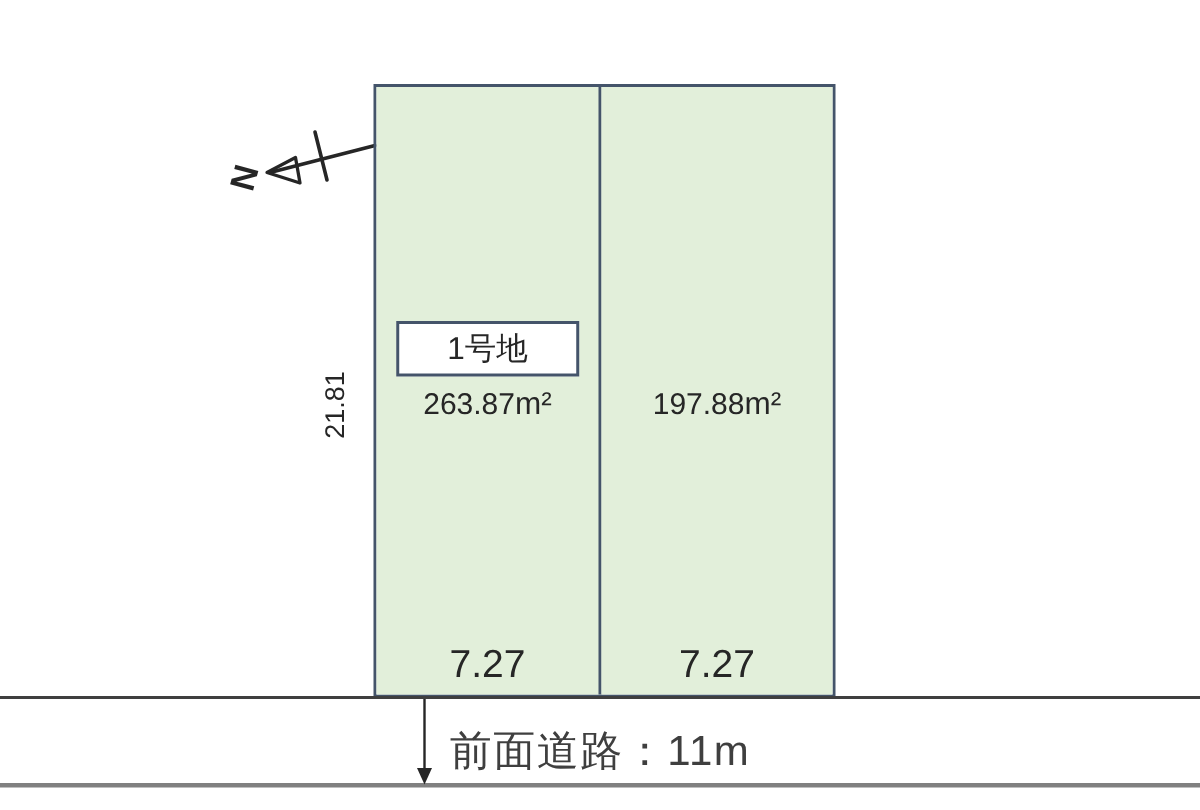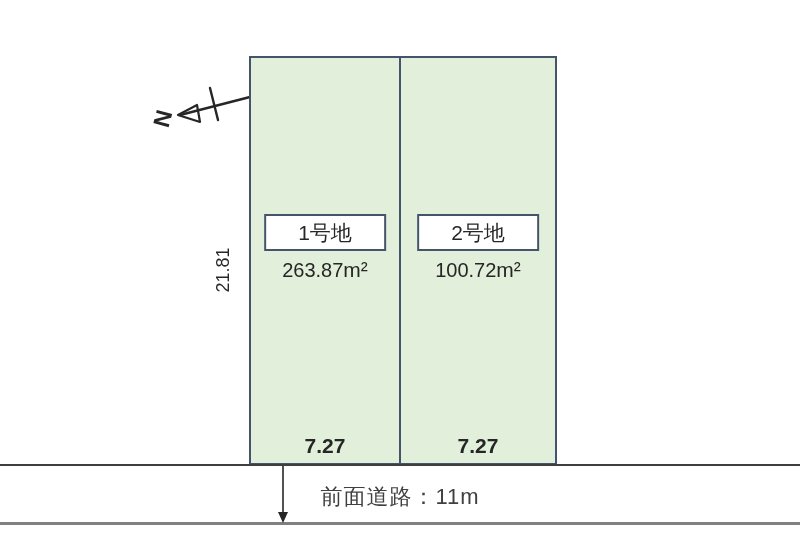--- a/index.html
+++ b/index.html
@@ -26,33 +26,33 @@
     position:absolute;top:156px;left:50%;transform:translateX(-50%);
     background:#fff;border:2px solid var(--label-box-border);
     padding:3px 32px;font-size:21px;white-space:nowrap;line-height:1.3;
   }
   .lot-area{
     position:absolute;top:200px;left:0;right:0;text-align:center;
     font-size:20px;white-space:nowrap;
   }
   .lot-area .unit{font-size:21px;}
   .lot-frontage{
-    position:absolute;bottom:5px;left:0;right:0;text-align:center;font-size:21px;font-weight:bold;
+    position:absolute;bottom:5px;left:0;right:0;text-align:center;font-size:26px;
   }
   
   .depth-label{
     position:absolute;left:196px;top:260px;width:54px;height:20px;
     text-align:center;font-size:18px;transform:rotate(-90deg);white-space:nowrap;
   }
   
   .road-top-line{position:absolute;left:0;top:464px;width:800px;height:2px;background:var(--road-line-dark);}
   .road-bottom-line{position:absolute;left:0;top:522px;width:800px;height:3px;background:var(--road-line-gray);}
   .road-label{
     position:absolute;left:0;top:482px;width:800px;text-align:center;
-    font-size:22px;color:var(--road-line-dark);letter-spacing:1px;
+    font-size:28px;color:var(--road-line-dark);letter-spacing:1px;
   }
   .road-arrow{position:absolute;left:276px;top:466px;}
   .north-arrow{position:absolute;left:148px;top:72px;}
   svg text{font-family:"Liberation Sans","DejaVu Sans",sans-serif;}
 </style>
 </head>
 <body>
 
 <div class="canvas">
 
@@ -69,25 +69,22 @@
     <div class="lot first">
       <div class="lot-name-box">
         <span>1号地</span>
       </div>
       <div class="lot-area">
         <span>263.87</span><span class="unit">m²</span>
       </div>
       <div class="lot-frontage">7.27</div>
     </div>
     <div class="lot second">
-      <div class="lot-name-box">
-        <span>2号地</span>
-      </div>
       <div class="lot-area">
-        <span>100.72</span><span class="unit">m²</span>
+        <span>197.88</span><span class="unit">m²</span>
       </div>
       <div class="lot-frontage">7.27</div>
     </div>
   </div>
 
   <div class="road-top-line"></div>
   <div class="road-bottom-line"></div>
   <div class="road-label">前面道路：11m</div>
 
   <svg class="road-arrow" width="14" height="58" viewBox="0 0 14 58">

